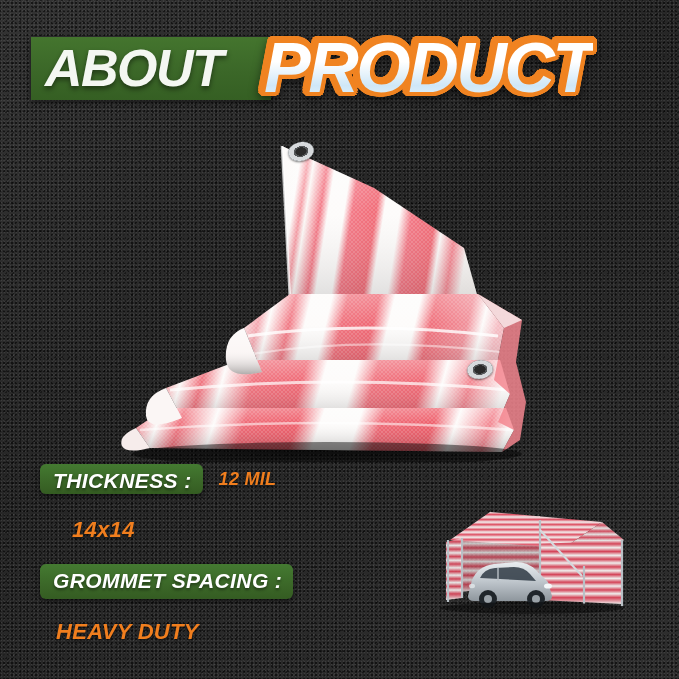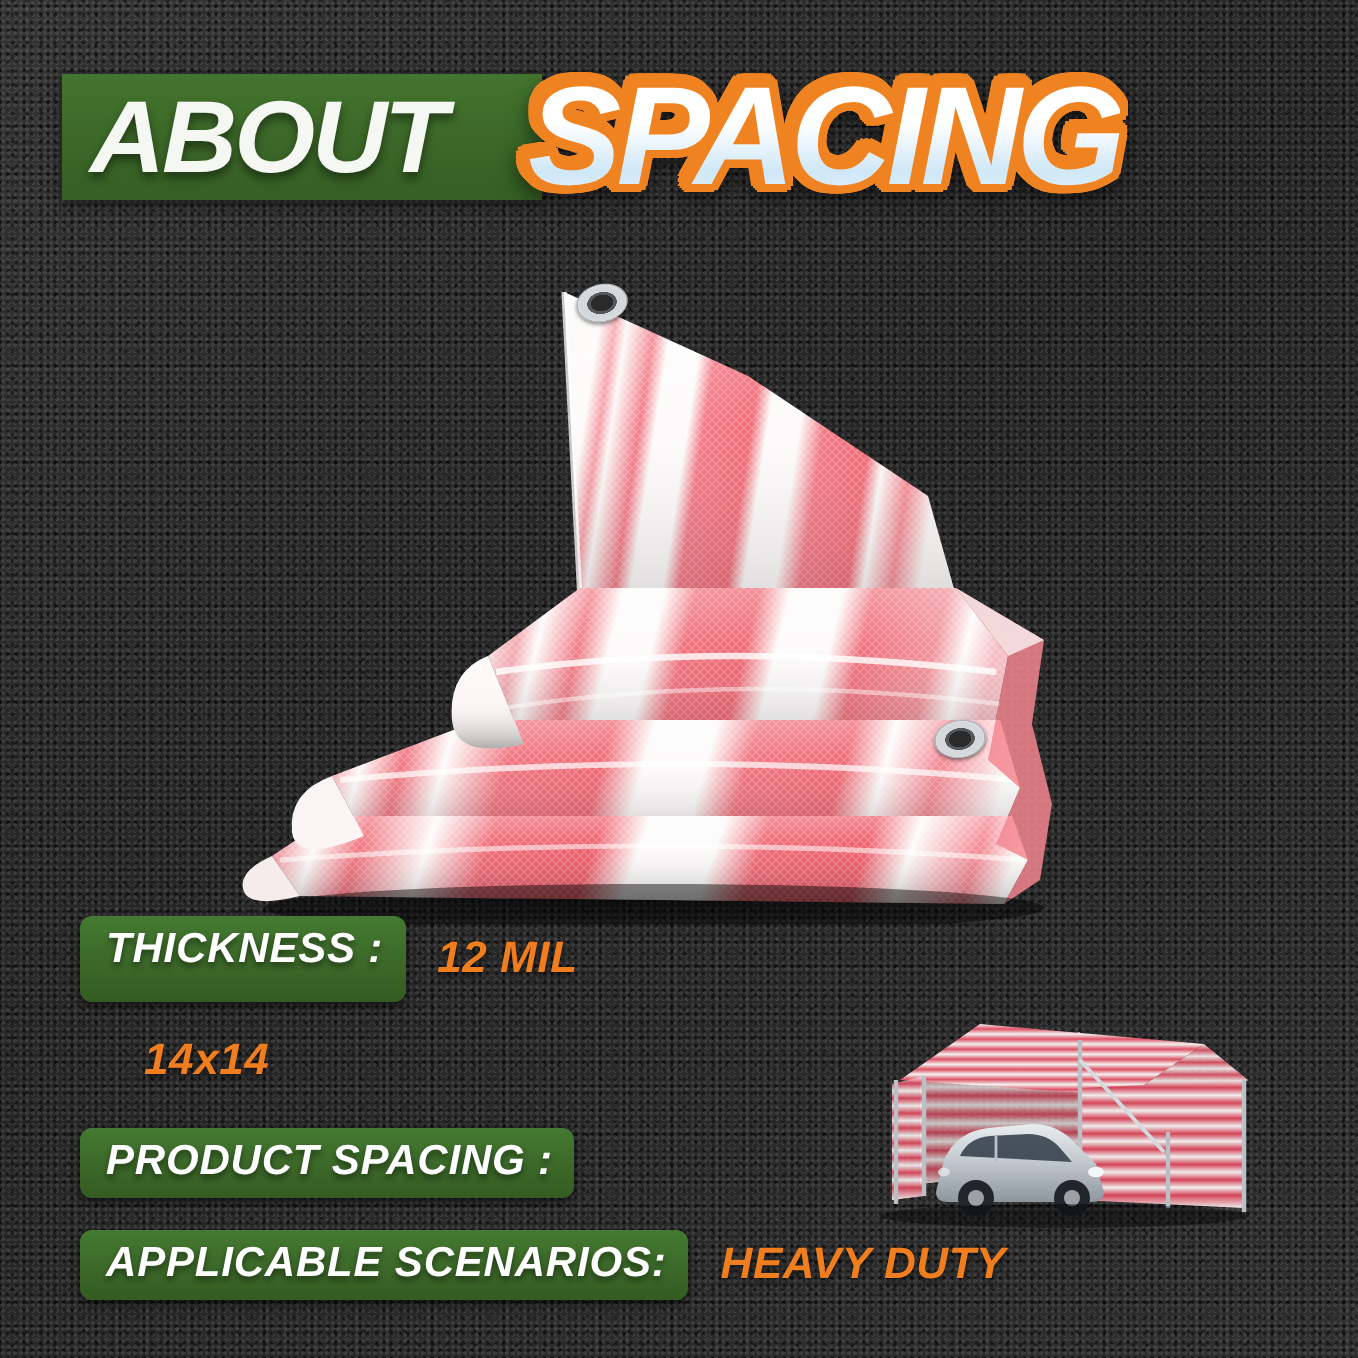--- a/index.html
+++ b/index.html
@@ -77,21 +77,21 @@
   }
 </style>
 </head>
 <body>
 
 <div id="stage">
 
   <div class="hdr">
     <div class="hdr-band"></div>
     <div class="hdr-about">ABOUT</div>
-    <div class="hdr-product">SPACING</div>
+    <div class="hdr-product">PRODUCT</div>
   </div>
 
   <div class="tarp-wrap">
     <div class="tarp-shadow"></div>
 
     <svg width="430" height="340" viewBox="0 0 430 340" style="position:absolute;left:0;top:0;">
       <defs>
 
         <linearGradient id="fabricShade" x1="0" y1="0" x2="0" y2="1">
           <stop offset="0%" stop-color="#ffffff" stop-opacity="0.30"></stop>
@@ -229,47 +229,42 @@
     </svg>
 
     <div class="grommet" style="left:176px;top:20px;transform:rotate(-12deg);"></div>
     <div class="grommet" style="left:355px;top:238px;transform:rotate(-8deg);"></div>
   </div>
 
   <div style="position:absolute;left:40px;top:458px;width:600px;">
 
     <div style="display:flex;align-items:center;height:42px;margin-bottom:9px;">
       <div style="background:linear-gradient(180deg,#447a31 0%,#3b6728 60%,#345c22 100%);
-                  border-radius:6px;padding:5px 11px 14px 13px;box-shadow:0 2px 5px rgba(0,0,0,.55);">
+                  border-radius:6px;padding:5px 11px 1px 13px;box-shadow:0 2px 5px rgba(0,0,0,.55);">
         <span style="color:#ffffff;font-size:21px;font-weight:700;font-style:italic;letter-spacing:.4px;
                      white-space:nowrap;text-shadow:0 2px 3px rgba(0,0,0,.45);">THICKNESS :</span>
       </div>
-      <span style="margin-left:16px;color:#f07e1e;font-size:22px;font-weight:700;font-style:italic;
+      <span style="margin-left:16px;color:#f07e1e;font-size:18px;font-weight:700;font-style:italic;
                    letter-spacing:.3px;white-space:nowrap;text-shadow:0 2px 3px rgba(0,0,0,.5);">12 MIL</span>
     </div>
 
     <div style="display:flex;align-items:center;height:42px;margin-bottom:9px;">
       <span style="margin-left:32px;color:#f07e1e;font-size:22px;font-weight:700;font-style:italic;
                    letter-spacing:.3px;white-space:nowrap;text-shadow:0 2px 3px rgba(0,0,0,.5);">14x14</span>
     </div>
 
     <div style="display:flex;align-items:center;height:42px;margin-bottom:9px;">
       <div style="background:linear-gradient(180deg,#447a31 0%,#3b6728 60%,#345c22 100%);
                   border-radius:6px;padding:5px 11px 6px 13px;box-shadow:0 2px 5px rgba(0,0,0,.55);">
         <span style="color:#ffffff;font-size:21px;font-weight:700;font-style:italic;letter-spacing:.4px;
-                     white-space:nowrap;text-shadow:0 2px 3px rgba(0,0,0,.45);">PRODUCT SPACING :</span>
+                     white-space:nowrap;text-shadow:0 2px 3px rgba(0,0,0,.45);">GROMMET SPACING :</span>
       </div>
     </div>
 
     <div style="display:flex;align-items:center;height:42px;">
-      <div style="background:linear-gradient(180deg,#447a31 0%,#3b6728 60%,#345c22 100%);
-                  border-radius:6px;padding:5px 11px 6px 13px;box-shadow:0 2px 5px rgba(0,0,0,.55);">
-        <span style="color:#ffffff;font-size:21px;font-weight:700;font-style:italic;letter-spacing:.4px;
-                     white-space:nowrap;text-shadow:0 2px 3px rgba(0,0,0,.45);">APPLICABLE SCENARIOS:</span>
-      </div>
       <span style="margin-left:16px;color:#f07e1e;font-size:22px;font-weight:700;font-style:italic;
                    letter-spacing:.3px;white-space:nowrap;text-shadow:0 2px 3px rgba(0,0,0,.5);">HEAVY DUTY</span>
     </div>
   </div>
 
   <div style="position:absolute;left:432px;top:500px;width:200px;height:118px;">
     <svg width="200" height="118" viewBox="0 0 200 118">
       <defs>
         <linearGradient id="roofStripe" x1="0" y1="0" x2="0" y2="1">
           <stop offset="0%" stop-color="#fdfbfa"></stop>

